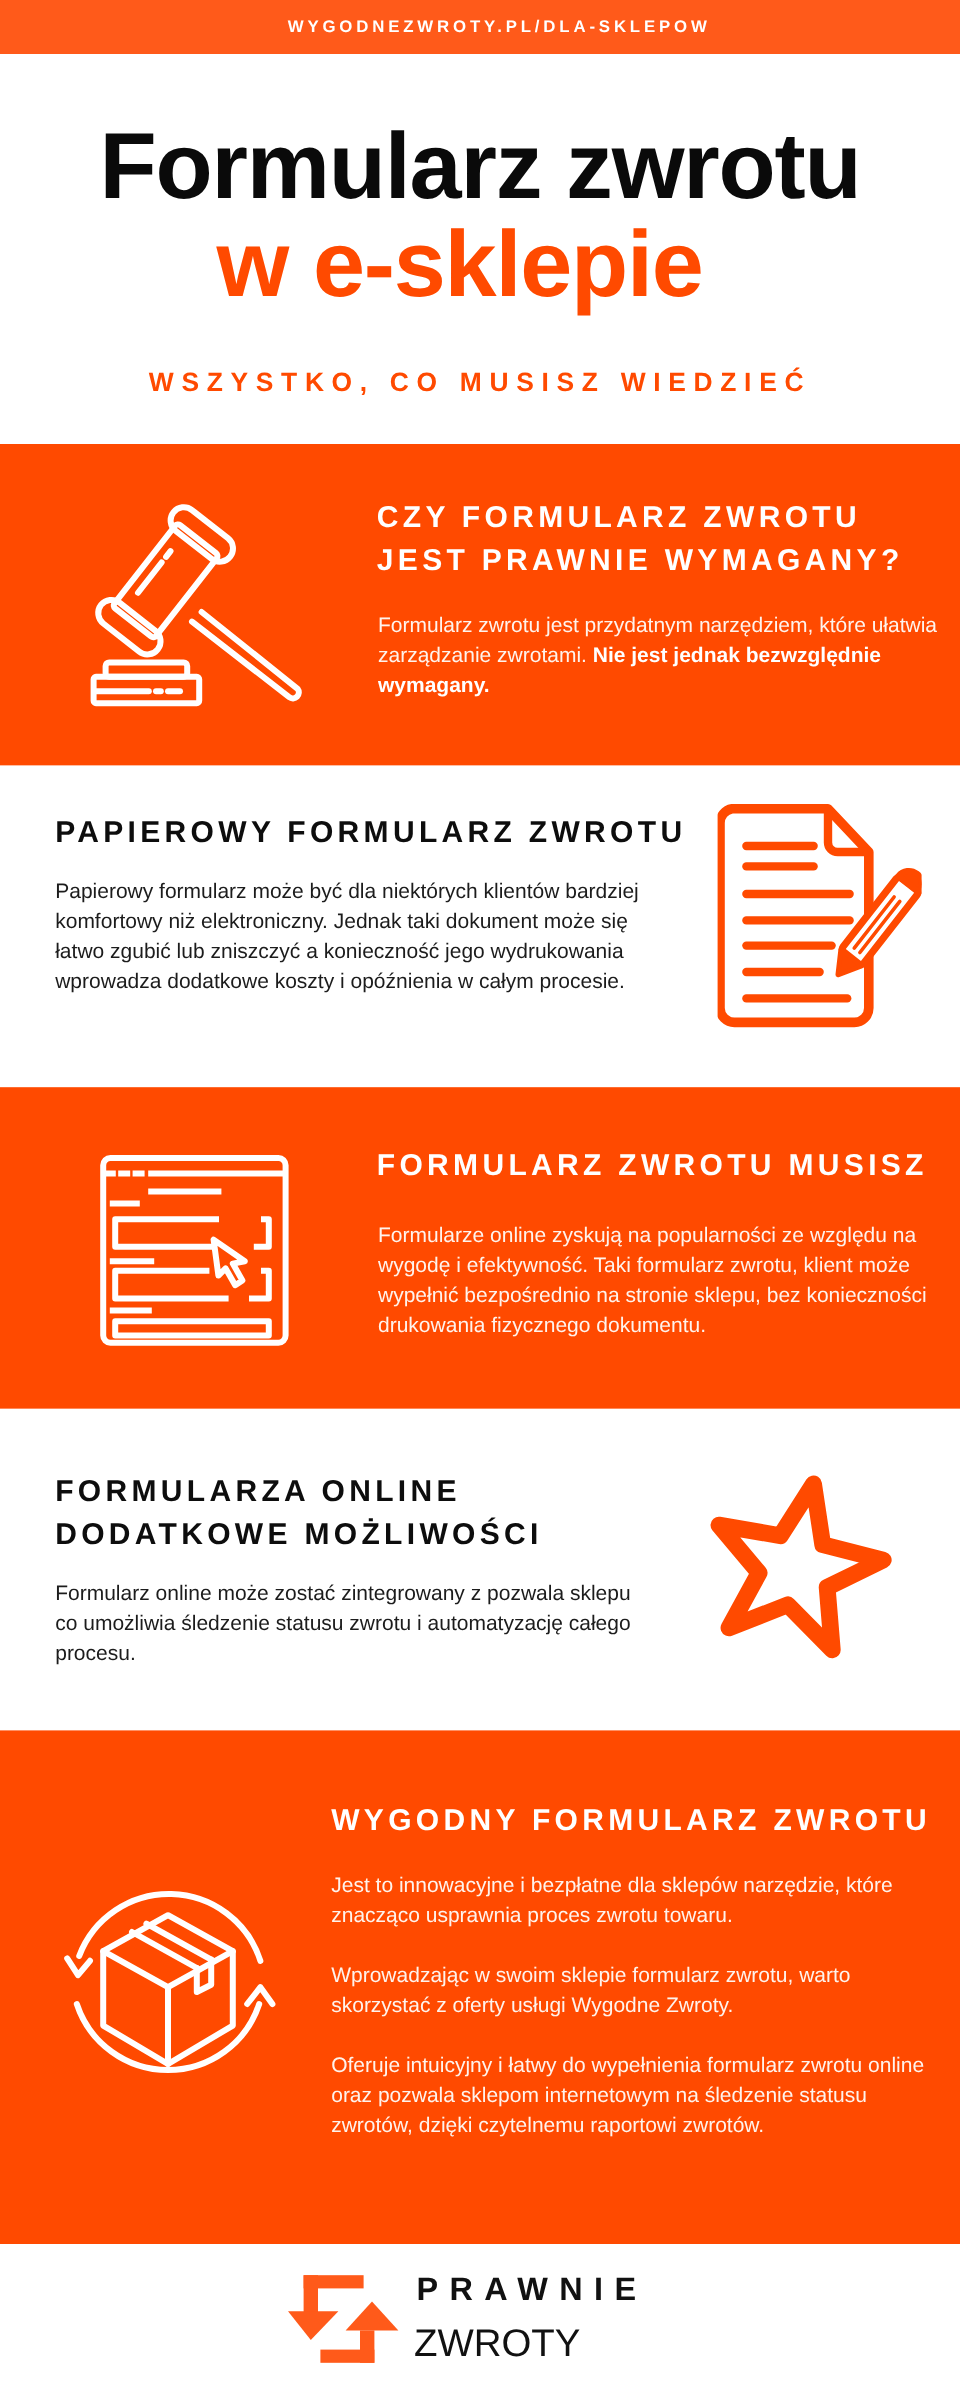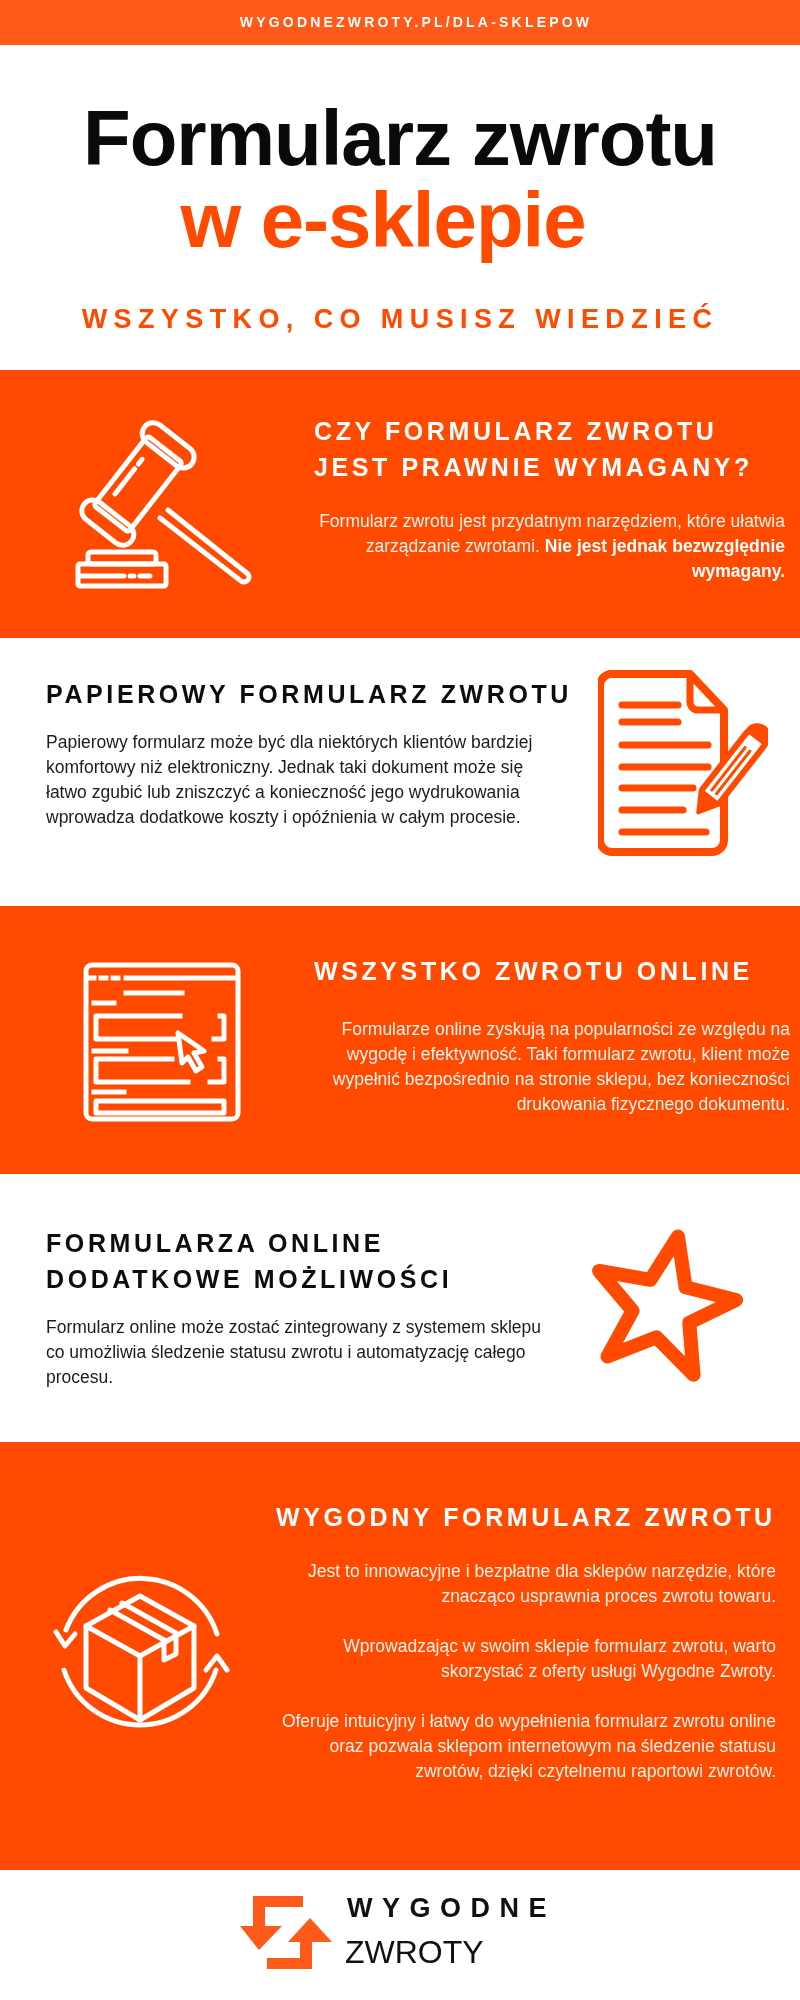--- a/index.html
+++ b/index.html
@@ -9,31 +9,31 @@
 
   .topbar { left: 0; top: 0; width: 800px; height: 45px; background: #ff5a1a; }
   .topbar-text { left: 0; top: 14px; width: 800px; text-align: center; color: #ffffff;
     font-size: 14px; font-weight: bold; letter-spacing: 3.2px; line-height: 16px; padding-left: 32px; }
 
   .title1 { left: 0; top: 96px; width: 800px; text-align: center; color: #0a0a0a;
     font-size: 78px; font-weight: bold; line-height: 84px; letter-spacing: -1px; }
   .title2 { left: 0; top: 178px; width: 766px; text-align: center; color: #ff4a00;
     font-size: 78px; font-weight: bold; line-height: 84px; letter-spacing: -1px; }
   .subtitle { left: 0; top: 304px; width: 800px; text-align: center; color: #ff4a00;
-    font-size: 27px; font-weight: bold; letter-spacing: 6.4px; line-height: 30px; }
+    font-size: 22px; font-weight: bold; letter-spacing: 6.4px; line-height: 30px; }
 
   .band { left: 0; width: 800px; }
   .band.orange { background: #ff4a00; }
   .band.white { background: #ffffff; }
 
   .heading { font-weight: bold; letter-spacing: 3.6px; font-size: 25px; line-height: 36px; white-space: nowrap; }
   .heading.light { color: #ffffff; }
   .heading.dark { color: #0d0d0d; }
   .body-text { font-size: 17.5px; line-height: 25px; }
-  .body-text.light { color: #fff3ec; text-align: right; }
+  .body-text.light { color: #fff3ec; }
   .body-text.dark { color: #1c1c1c; }
   .body-text p + p { margin-top: 25px; }
   .bold { font-weight: bold; color: #ffffff; }
 
   .icon svg { display: block; }
 
   .logo-word1 { left: 347px; top: 1894px; font-size: 27px; font-weight: bold; color: #111111;
     letter-spacing: 9.5px; line-height: 28px; }
   .logo-word2 { left: 345px; top: 1928px; font-size: 32px; font-weight: normal; color: #111111;
     letter-spacing: 0px; line-height: 48px; }
@@ -116,30 +116,30 @@
     <path d="M132 78 H142 V55 H138"></path>
     <line x1="12" y1="90" x2="44" y2="90"></line>
     <path d="M90 98 H14 V121 H106"></path>
     <path d="M128 121 H142 V98 H138"></path>
     <line x1="12" y1="131" x2="42" y2="131"></line>
     <rect x="14" y="140" width="128" height="12"></rect>
     <path d="M96 72 L100 102 L106 96 L114 110 L120 106 L112 92 L122 90 Z" fill="#ff4a00" stroke-linejoin="round"></path>
   </svg>
 </div>
 <div class="abs heading light" style="left:314px;top:953px;">
-  <div>WSZYSTKO ZWROTU ONLINE</div>
+  <div>FORMULARZ ZWROTU MUSISZ</div>
 </div>
 <div class="abs body-text light" style="left:315px;top:1017px;width:475px;">Formularze online zyskują na popularności ze względu na wygodę i efektywność. Taki formularz zwrotu, klient może wypełnić bezpośrednio na stronie sklepu, bez konieczności drukowania fizycznego dokumentu.</div>
 
 <div class="abs band white" style="top:1174px;height:268px;"></div>
 <div class="abs heading dark" style="left:46px;top:1225px;">
   <div>FORMULARZA ONLINE</div>
   <div>DODATKOWE MOŻLIWOŚCI</div>
 </div>
-<div class="abs body-text dark" style="left:46px;top:1315px;width:500px;">Formularz online może zostać zintegrowany z systemem sklepu co umożliwia śledzenie statusu zwrotu i automatyzację całego procesu.</div>
+<div class="abs body-text dark" style="left:46px;top:1315px;width:500px;">Formularz online może zostać zintegrowany z pozwala sklepu co umożliwia śledzenie statusu zwrotu i automatyzację całego procesu.</div>
 <div class="abs icon" style="left:578px;top:1220px;">
   <svg width="170" height="170" viewBox="0 0 170 170" fill="none" stroke="#ff4a00" stroke-width="14" stroke-linejoin="round">
     <g transform="translate(85,87) rotate(12)">
       <polygon points="0,-72 18,-24 70,-22 29,10 44,60 0,31 -44,60 -29,10 -70,-22 -18,-24"></polygon>
     </g>
   </svg>
 </div>
 
 <div class="abs band orange" style="top:1442px;height:428px;"></div>
 <div class="abs icon" style="left:50px;top:1574px;">
@@ -168,14 +168,14 @@
 <div class="abs icon" style="left:238px;top:1894px;">
   <svg width="96" height="78" viewBox="0 0 96 78" fill="#ff5a1a">
     <rect x="15" y="2" width="50" height="11"></rect>
     <rect x="15" y="2" width="12" height="32"></rect>
     <polygon points="2,32 44,32 21,56"></polygon>
     <rect x="29" y="64" width="45" height="11"></rect>
     <rect x="62" y="48" width="12" height="27"></rect>
     <polygon points="50,48 94,48 72,24"></polygon>
   </svg>
 </div>
-<div class="abs logo-word1">WYGODNE</div>
+<div class="abs logo-word1">PRAWNIE</div>
 <div class="abs logo-word2">ZWROTY</div>
 
 </body></html>

